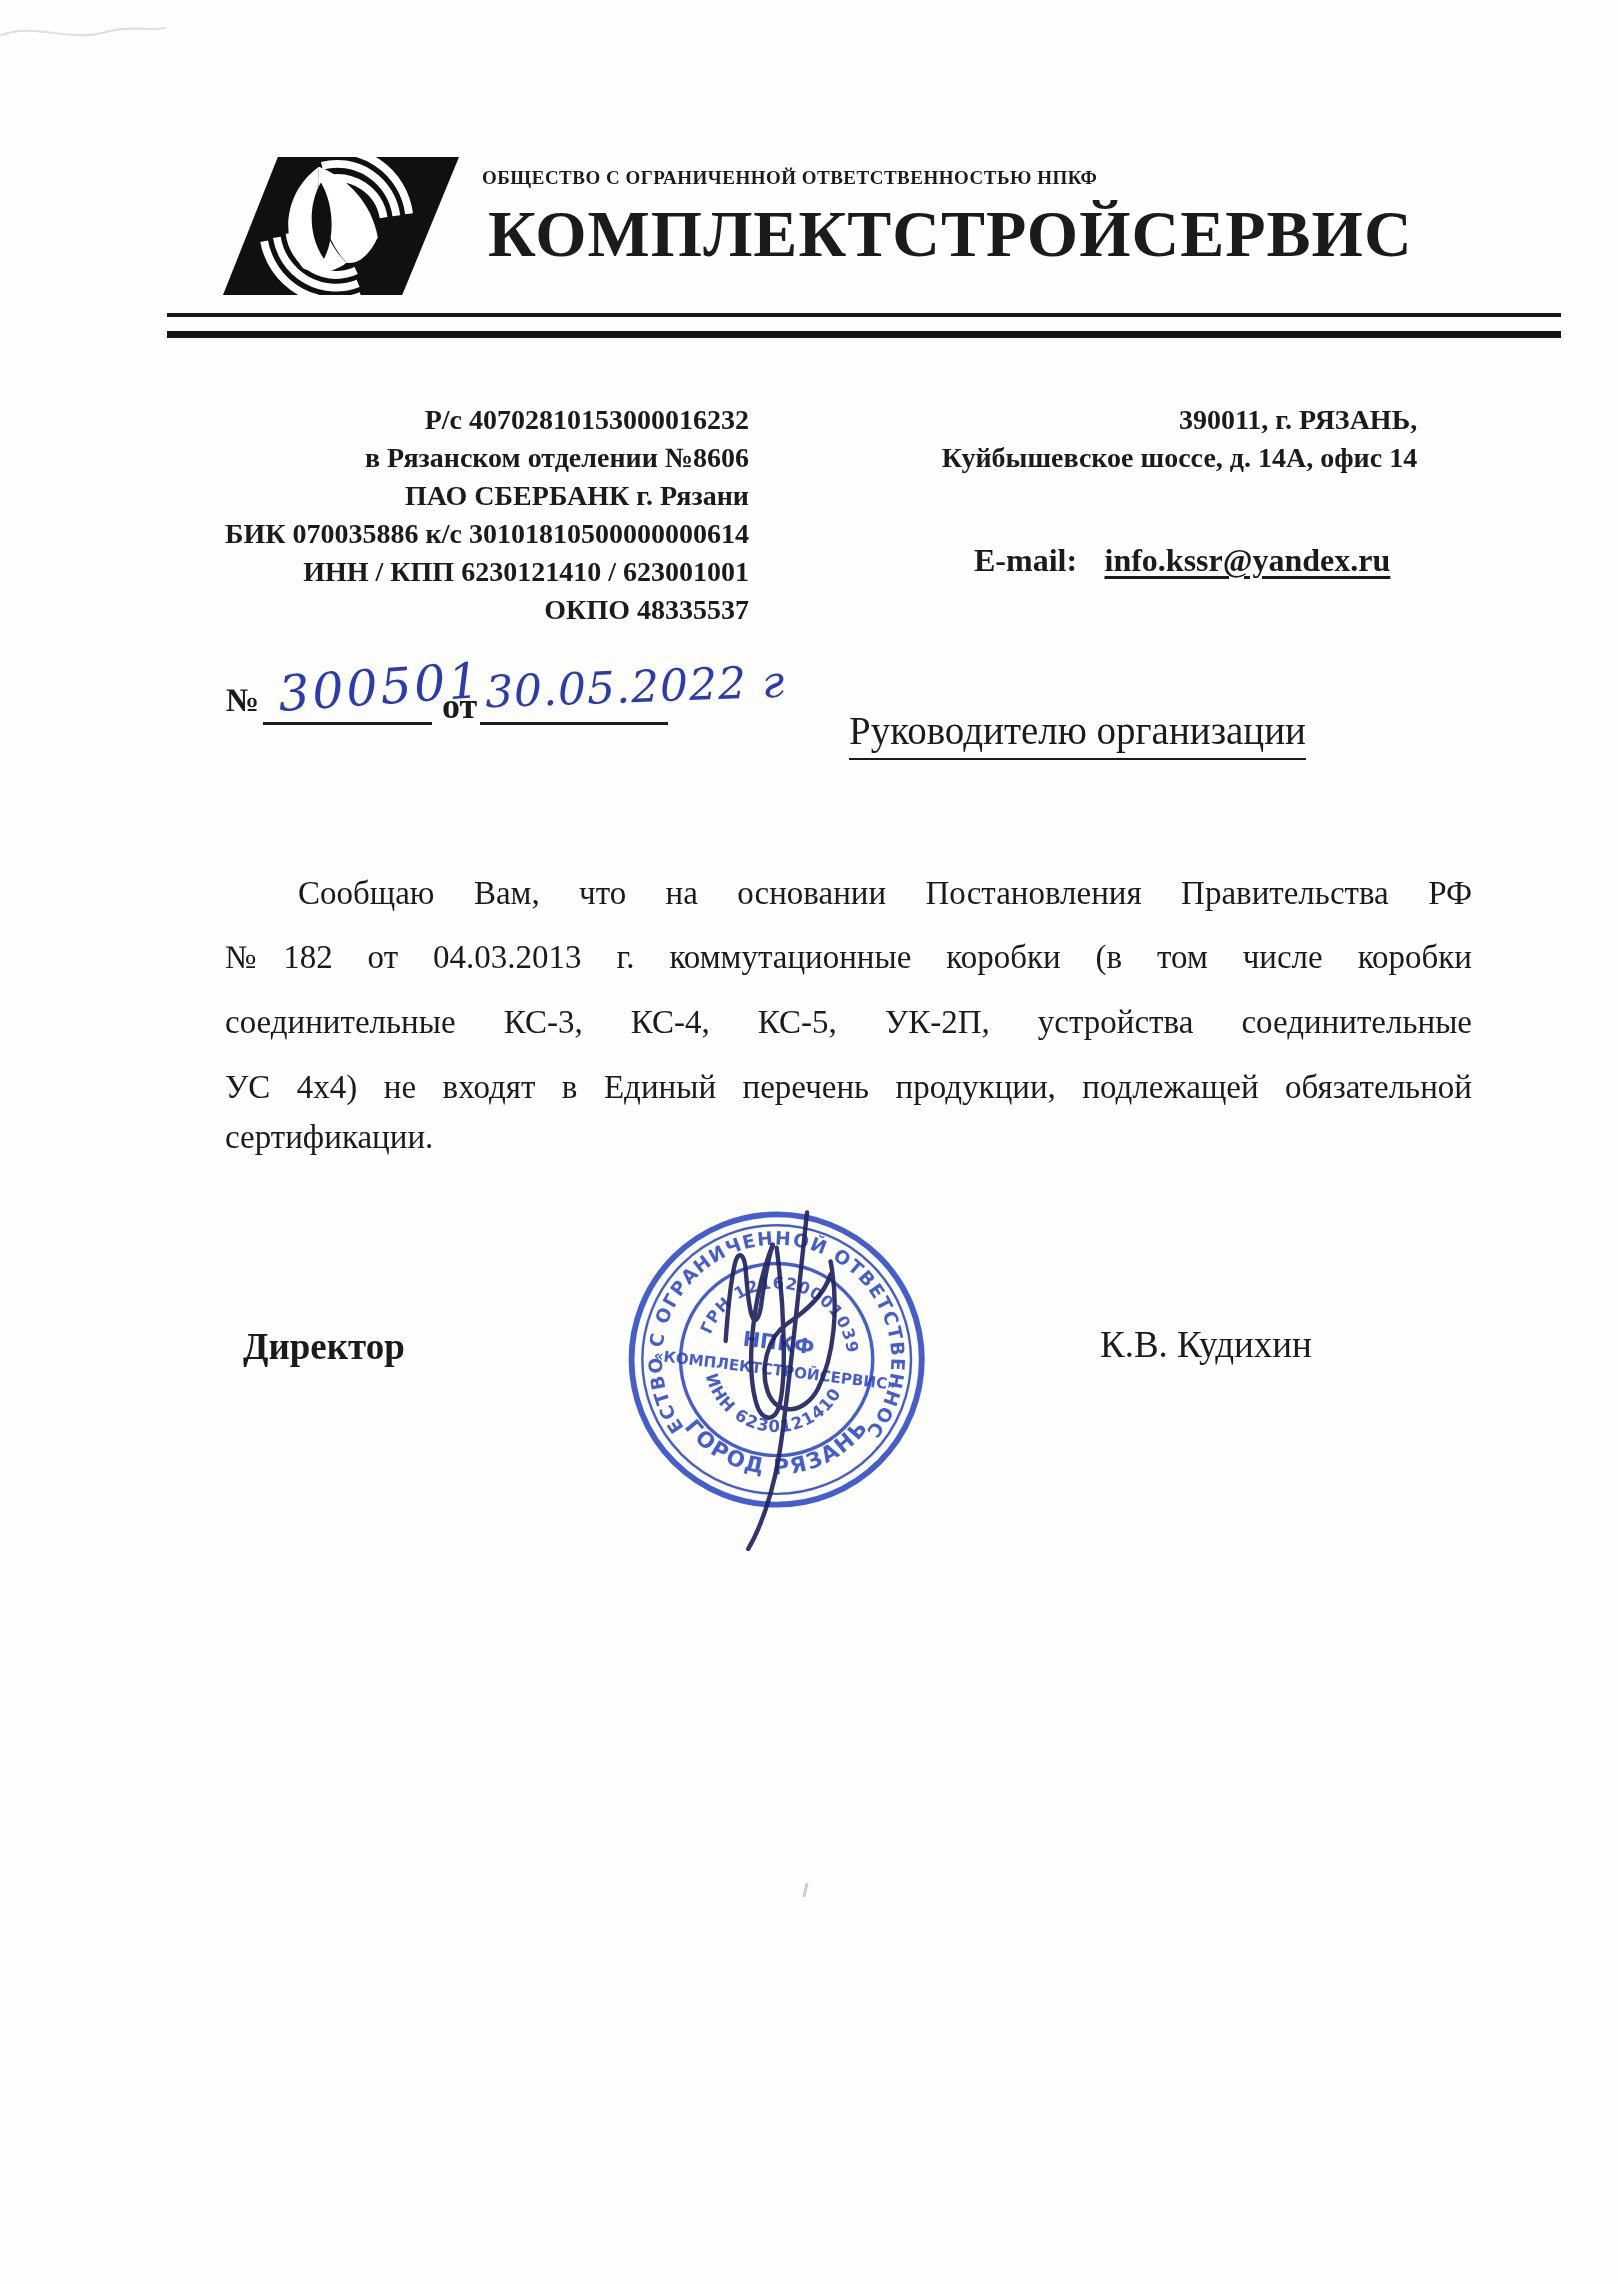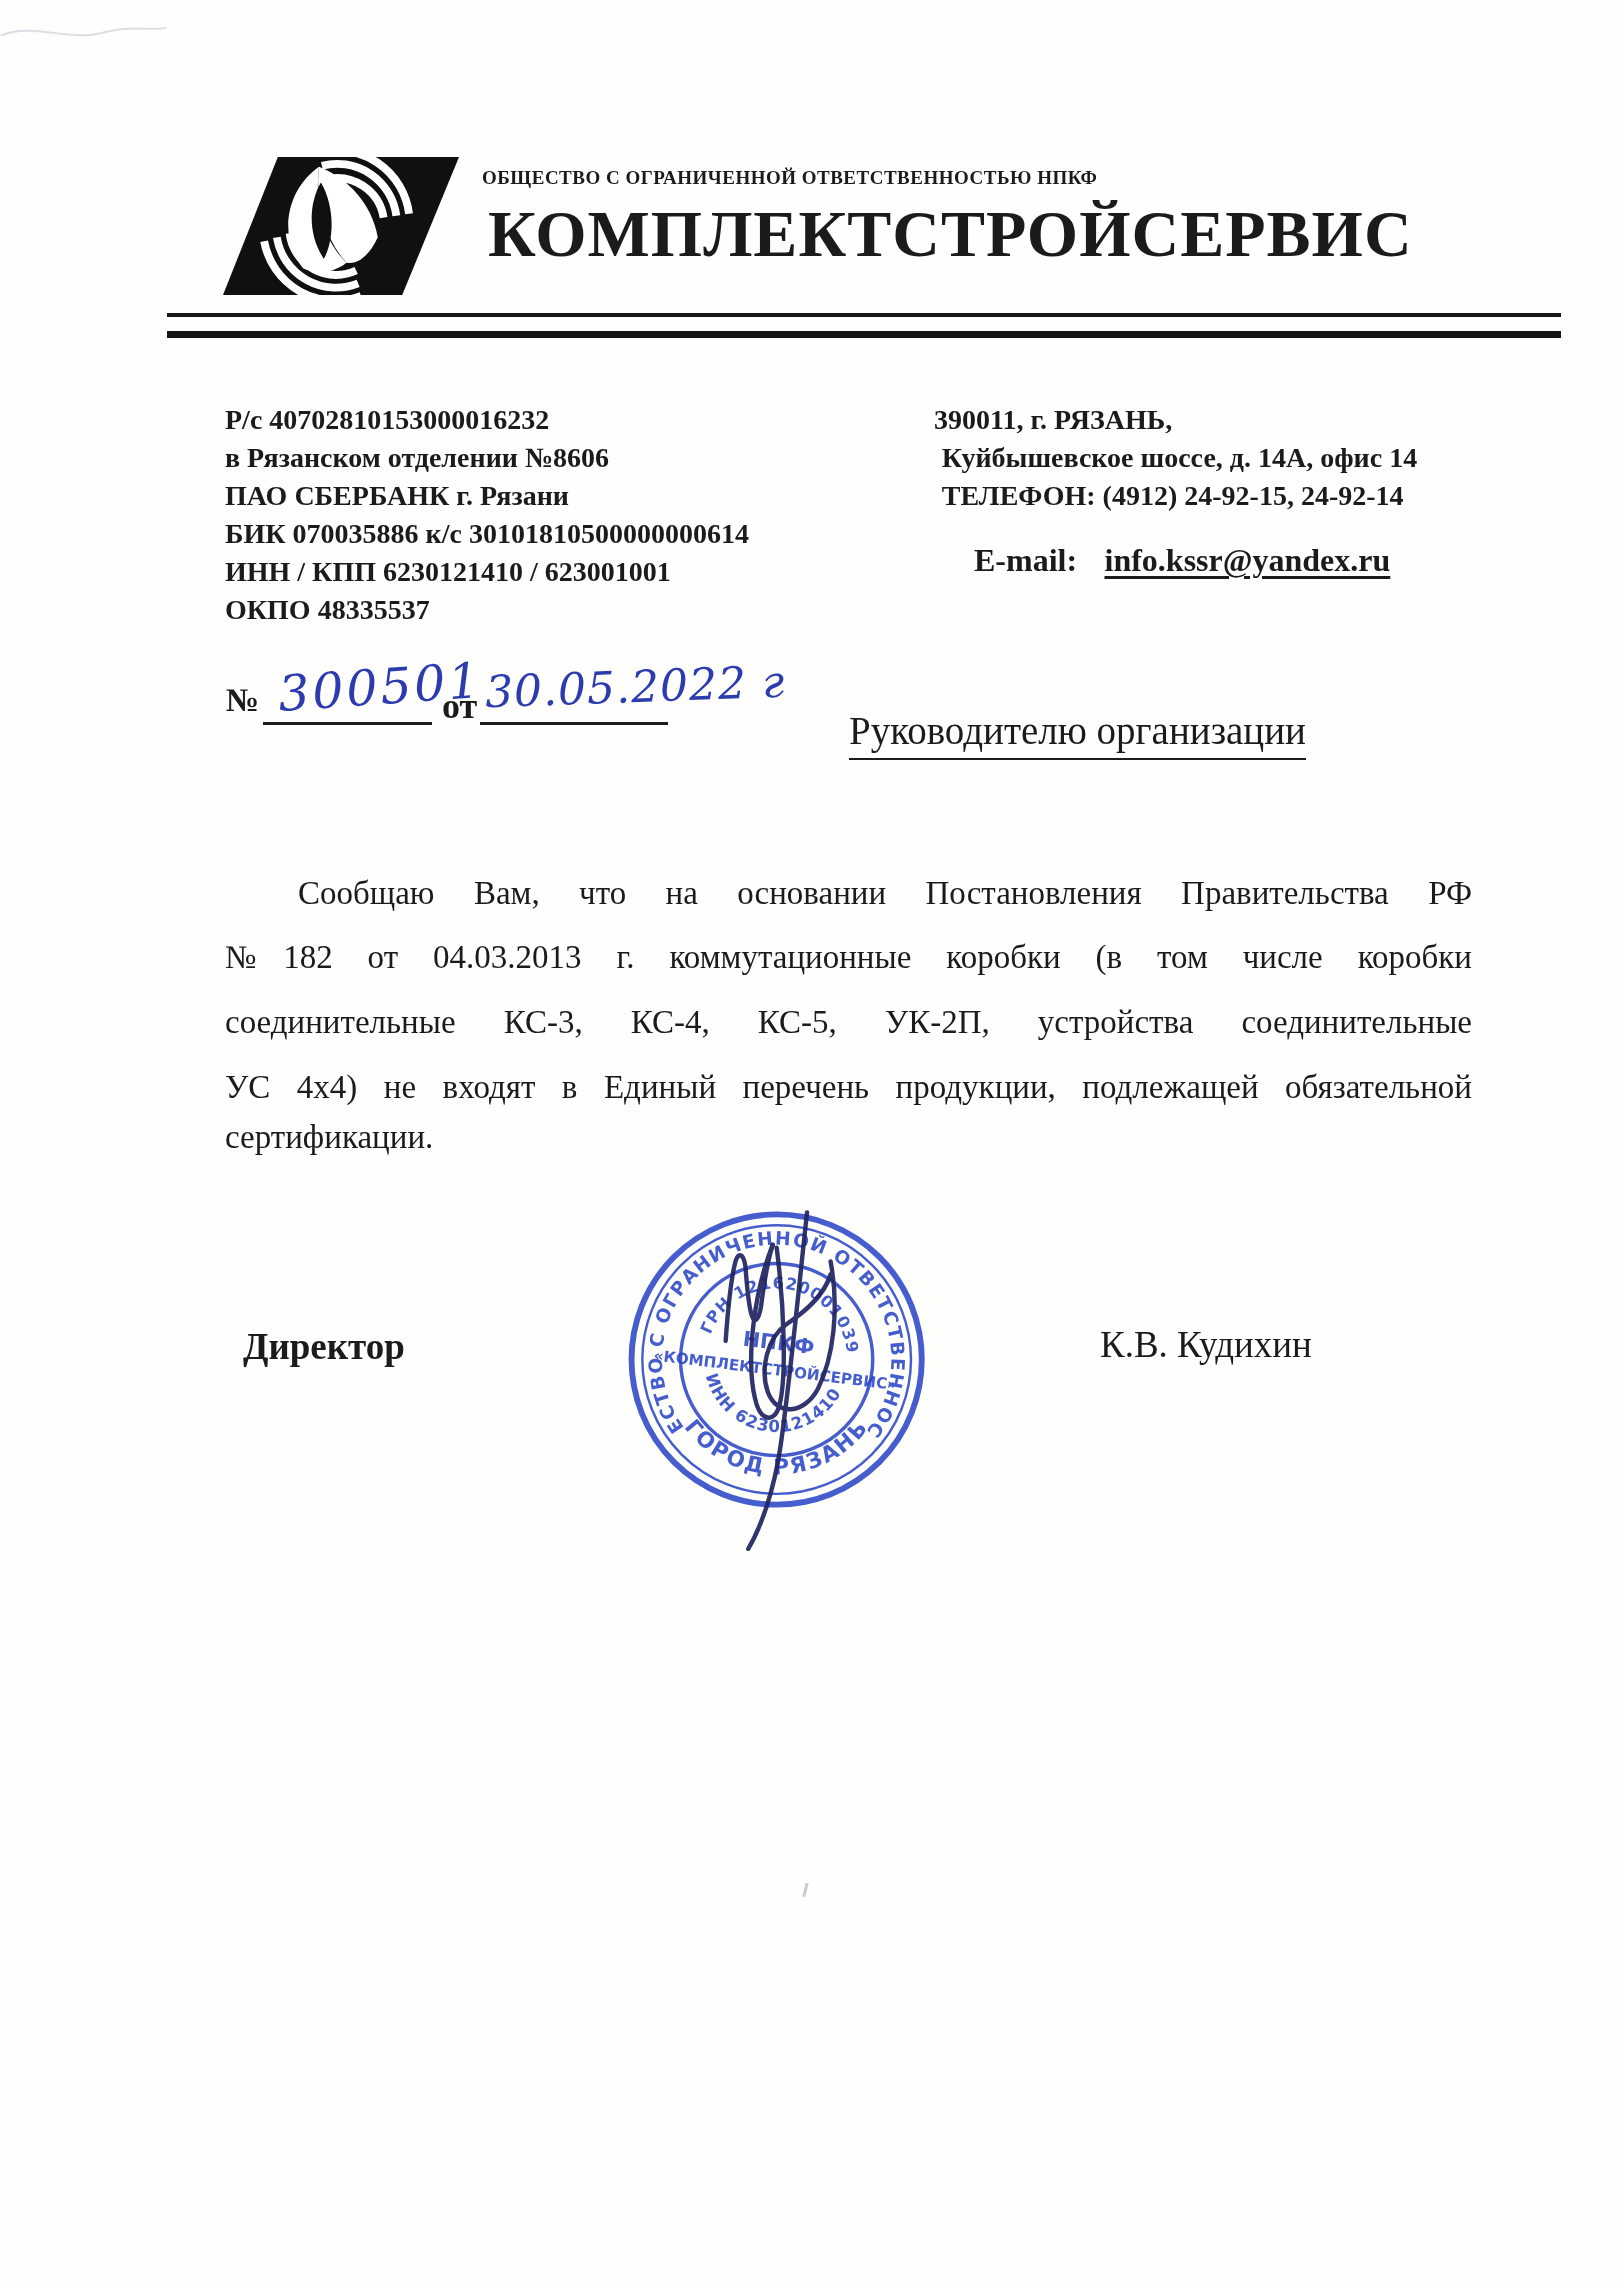--- a/index.html
+++ b/index.html
@@ -11,21 +11,21 @@
     color:#1b1b1b;
     overflow:hidden;
   }
   .abs{position:absolute;}
   
   .org-type{left:482px;top:167px;font-size:19px;font-weight:bold;letter-spacing:0.5px;white-space:nowrap;}
   .company-name{left:488px;top:196px;font-size:66px;font-weight:bold;letter-spacing:1px;white-space:nowrap;}
   .rule1{left:167px;top:313px;width:1394px;height:3.9px;background:#161616;}
   .rule2{left:167px;top:331px;width:1394px;height:6.9px;background:#161616;}
   
-  .req{font-size:28px;font-weight:bold;line-height:38px;white-space:nowrap;}
+  .req{font-size:28px;font-weight:bold;line-height:38px;white-space:nowrap;text-align:right;}
   .req-left{left:225px;top:401px;}
   .req-right{left:934px;top:401px;}
   .req-right .r2{padding-left:7.8px;}
   .email-line{left:942px;top:542px;font-size:32px;font-weight:bold;white-space:nowrap;margin-left:32px;}
   .email-line .addr{margin-left:27.4px;text-decoration:underline;text-decoration-thickness:2.5px;text-underline-offset:4.9px;}
   
   .no-label{left:226px;top:682px;font-size:33px;font-weight:bold;}
   .ot-label{left:442px;top:685px;font-size:36px;font-weight:bold;}
   .uline{height:2.9px;background:#1c1c1c;}
   .ul1{left:263px;top:722px;width:169px;}
@@ -95,21 +95,20 @@
     <div>в Рязанском отделении №8606</div>
     <div>ПАО СБЕРБАНК г. Рязани</div>
     <div>БИК 070035886  к/с 30101810500000000614</div>
     <div>ИНН / КПП 6230121410 / 623001001</div>
     <div>ОКПО 48335537</div>
   </div>
 
   <div class="abs req req-right">
     <div>390011, г. РЯЗАНЬ,</div>
     <div class="r2">Куйбышевское шоссе, д. 14А, офис 14</div>
-    <div class="r2">ТЕЛЕФОН: (4912) 24-92-15, 24-92-14</div>
   </div>
   <div class="abs email-line">
     <span>E-mail:</span><span class="addr">info.kssr@yandex.ru</span>
   </div>
 
   <div class="abs no-label">№</div>
   <div class="abs uline ul1"></div>
   <div class="abs hand hand-no">300501</div>
   <div class="abs ot-label">от</div>
   <div class="abs uline ul2"></div>

